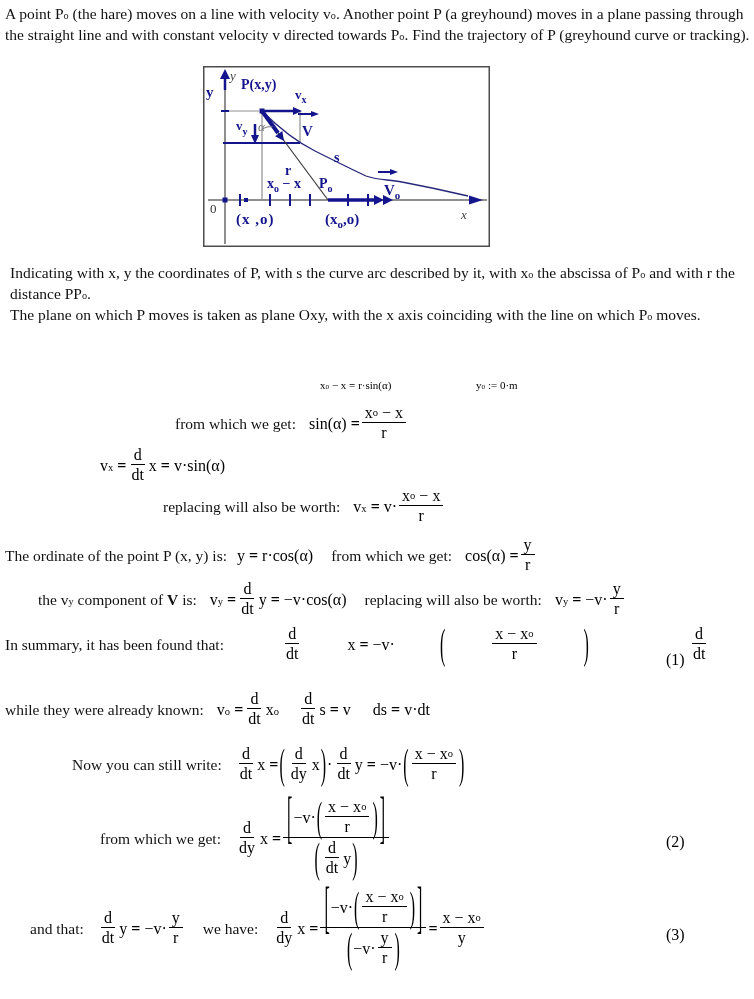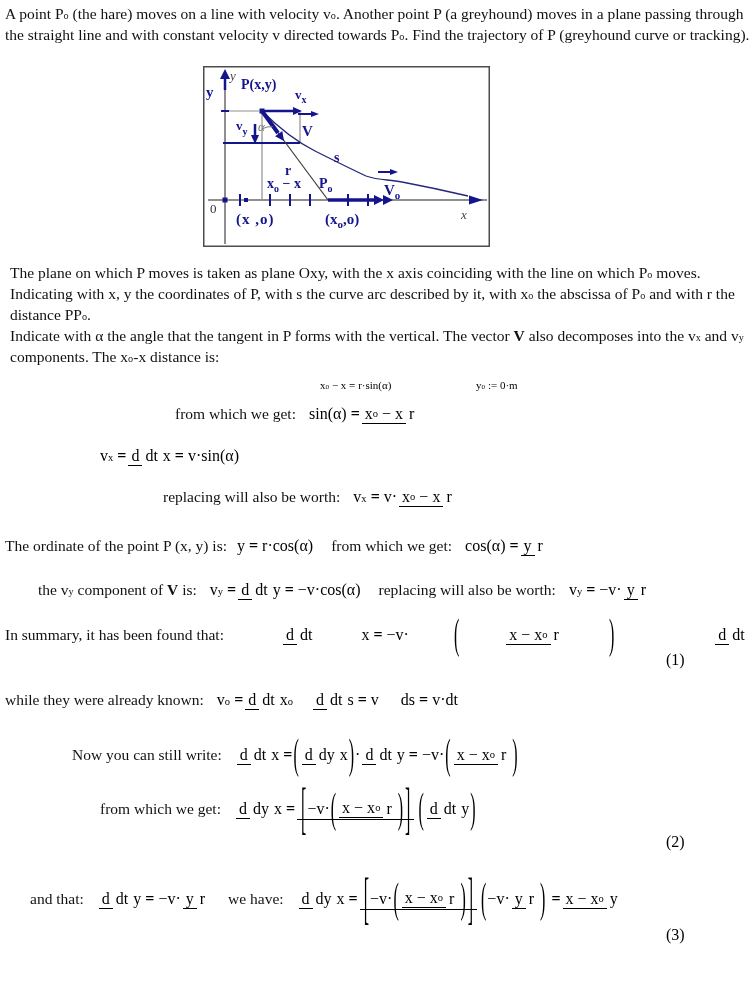--- a/index.html
+++ b/index.html
@@ -7,21 +7,21 @@
         font-family:"Liberation Serif","DejaVu Serif",serif;color:#111;}
   .para{position:absolute;font-size:15.5px;line-height:21px;}
   .para p{margin:0;}
   sub{font-size:66%;line-height:0;vertical-align:-18%;}
   b{font-weight:bold;}
   .vec{font-weight:bold;}
   .row{position:absolute;display:flex;align-items:center;white-space:pre;
        font-size:16px;color:#000;}
   .lbl{font-size:15.5px;color:#111;margin-right:13px;}
   .lbl2{font-size:15.5px;color:#111;margin:0 13px 0 18px;}
-  .frac{display:inline-flex;align-items:center;vertical-align:middle;margin:0 2px;}
+  .frac{display:inline-flex;flex-direction:column;align-items:center;vertical-align:middle;margin:0 2px;}
   .frac>.num{border-bottom:1px solid #000;padding:0 3px;display:inline-flex;align-items:center;justify-content:center;white-space:pre;}
   .frac>.den{padding:1px 3px;display:inline-flex;align-items:center;justify-content:center;white-space:pre;}
   .par{display:inline-block;font-weight:400;margin:0 1px;}
   .s26{transform:scaleY(2.6);}
   .s34{transform:scaleY(3.6);}
   .tag{position:absolute;font-size:16px;color:#000;}
   .eqa{position:absolute;font-size:11px;color:#000;white-space:pre;}
   svg text{font-family:"Liberation Serif","DejaVu Serif",serif;}
   .nl{font-weight:bold;fill:#14148c;}
   .axl{font-style:italic;fill:#444;}
@@ -110,23 +110,22 @@
     <text class="nl" x="82" y="109" font-size="14">r</text>
     <text class="nl" x="131" y="96" font-size="14">s</text>
     <text class="nl" x="64" y="122" font-size="14"><tspan>x</tspan><tspan dy="4" font-size="10">o</tspan><tspan dy="-4" font-size="14"> − x</tspan></text>
     <text class="nl" x="116" y="122" font-size="14"><tspan>P</tspan><tspan dy="4" font-size="10">o</tspan></text>
     <text class="nl" x="181" y="129" font-size="15"><tspan>V</tspan><tspan dy="4" font-size="11">o</tspan></text>
     <text class="nl" x="33" y="158" font-size="15" letter-spacing="1">(x ,o)</text>
     <text class="nl" x="122" y="158" font-size="15"><tspan>(x</tspan><tspan dy="4" font-size="11">o</tspan><tspan dy="-4" font-size="15">,o)</tspan></text>
   </svg>
 
   <div class="para" style="left:10px;top:262px;width:740px;">
+    <p>Indicating with x, y the coordinates of P, with s the curve arc described by it, with x<sub>o</sub> the abscissa of P<sub>o</sub> and with r the distance PP<sub>o</sub>.</p>
     <p>The plane on which P moves is taken as plane Oxy, with the x axis coinciding with the line on which P<sub>o</sub> moves.</p>
-    <p>Indicating with x, y the coordinates of P, with s the curve arc described by it, with x<sub>o</sub> the abscissa of P<sub>o</sub> and with r the distance PP<sub>o</sub>.</p>
-    <p>Indicate with α the angle that the tangent in P forms with the vertical. The vector <b class="vec">V</b> also decomposes into the v<sub>x</sub> and v<sub>y</sub> components. The x<sub>o</sub>-x distance is:</p>
   </div>
 
   <span class="eqa" style="left:320px;top:379px;">x<sub>o</sub> − x <b>=</b> r·sin(α)</span>
   <span class="eqa" style="left:476px;top:379px;">y<sub>o</sub> := 0·m</span>
 
   <div class="row" style="left:175px;top:404px;">
     <span class="lbl">from which we get:</span>
     <span>sin(α) <b>=</b></span>
     <span class="frac">
       <span class="num">x<sub>o</sub> − x</span>

